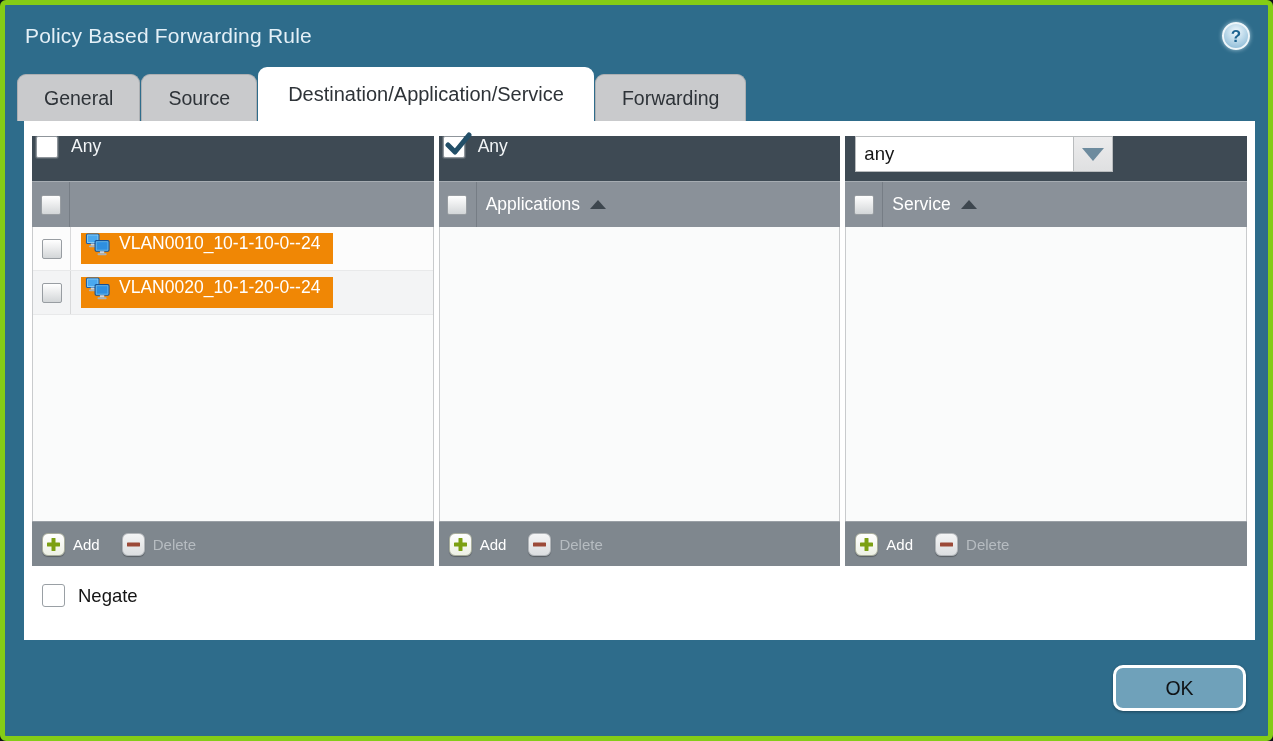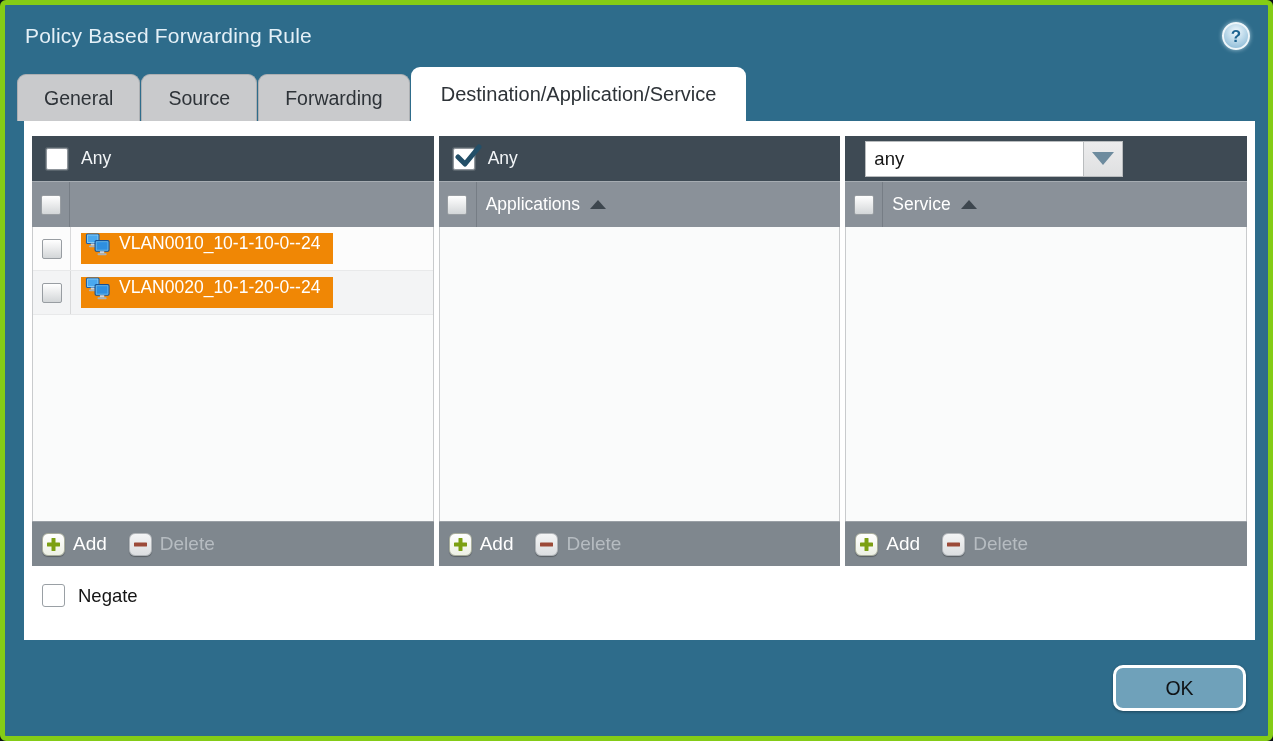--- a/index.html
+++ b/index.html
@@ -65,22 +65,22 @@
     margin:0 13px 0 19px;
     height:519px; flex:0 0 519px;
     padding:15px 8px 0 8px;
   }
   .cols { display:flex; gap:5px; height:430px; }
   .col { flex:1; display:flex; flex-direction:column; min-width:0; }
 
   .col-top {
     height:45px; flex:0 0 45px;
     background:#3e4a54;
-    display:flex; align-items:center;
-    padding-left:14px;
+    display:flex; align-items:flex-start;
+    padding-left:4px;
   }
   .col-top .any-label { color:#f2f5f7; font-size:17.5px; margin-left:13px; }
 
   .col-header {
     height:46px; flex:0 0 46px;
     background:#8a9199;
     border-top:1px solid #a6acb2;
     display:flex; align-items:stretch;
   }
   .col-header .cb-cell { border-right:1px solid #767d85; }
@@ -119,21 +119,21 @@
   }
 
   .col-footer {
     height:45px; flex:0 0 45px;
     background:#7f878e;
     border-top:1px solid #9aa0a6;
     display:flex; align-items:center;
     padding-left:10px; gap:22px;
   }
   .foot-btn { display:flex; align-items:center; gap:8px; cursor:pointer; }
-  .foot-btn .lbl { font-size:19px; }
+  .foot-btn .lbl { font-size:15px; }
   .foot-btn.add .lbl { color:#ffffff; }
   .foot-btn.del .lbl { color:#b6bcc1; }
   .ico-sq {
     width:23px; height:23px; border-radius:6px;
     display:flex; align-items:center; justify-content:center;
     box-shadow:0 1px 1px rgba(0,0,0,.3);
   }
   .ico-sq.plus { background:linear-gradient(#ffffff,#edf0e4); border:1px solid #a9ae9d; }
   .ico-sq.minus { background:linear-gradient(#f4f5f6,#dcdee0); border:1px solid #b1b5b9; }
 
@@ -215,22 +215,22 @@
 <div class="dialog">
 
   <div class="titlebar">
     <div class="title">Policy Based Forwarding Rule</div>
     <div class="help">?</div>
   </div>
 
   <div class="tabs">
     <div class="tab">General</div>
     <div class="tab">Source</div>
+    <div class="tab active">Destination/Application/Service</div>
     <div class="tab">Forwarding</div>
-    <div class="tab active">Destination/Application/Service</div>
   </div>
 
   <div class="panel">
     <div class="cols">
 
       <div class="col">
         <div class="col-top">
           <span class="cb"></span>
           <span class="any-label">Any</span>
         </div>

